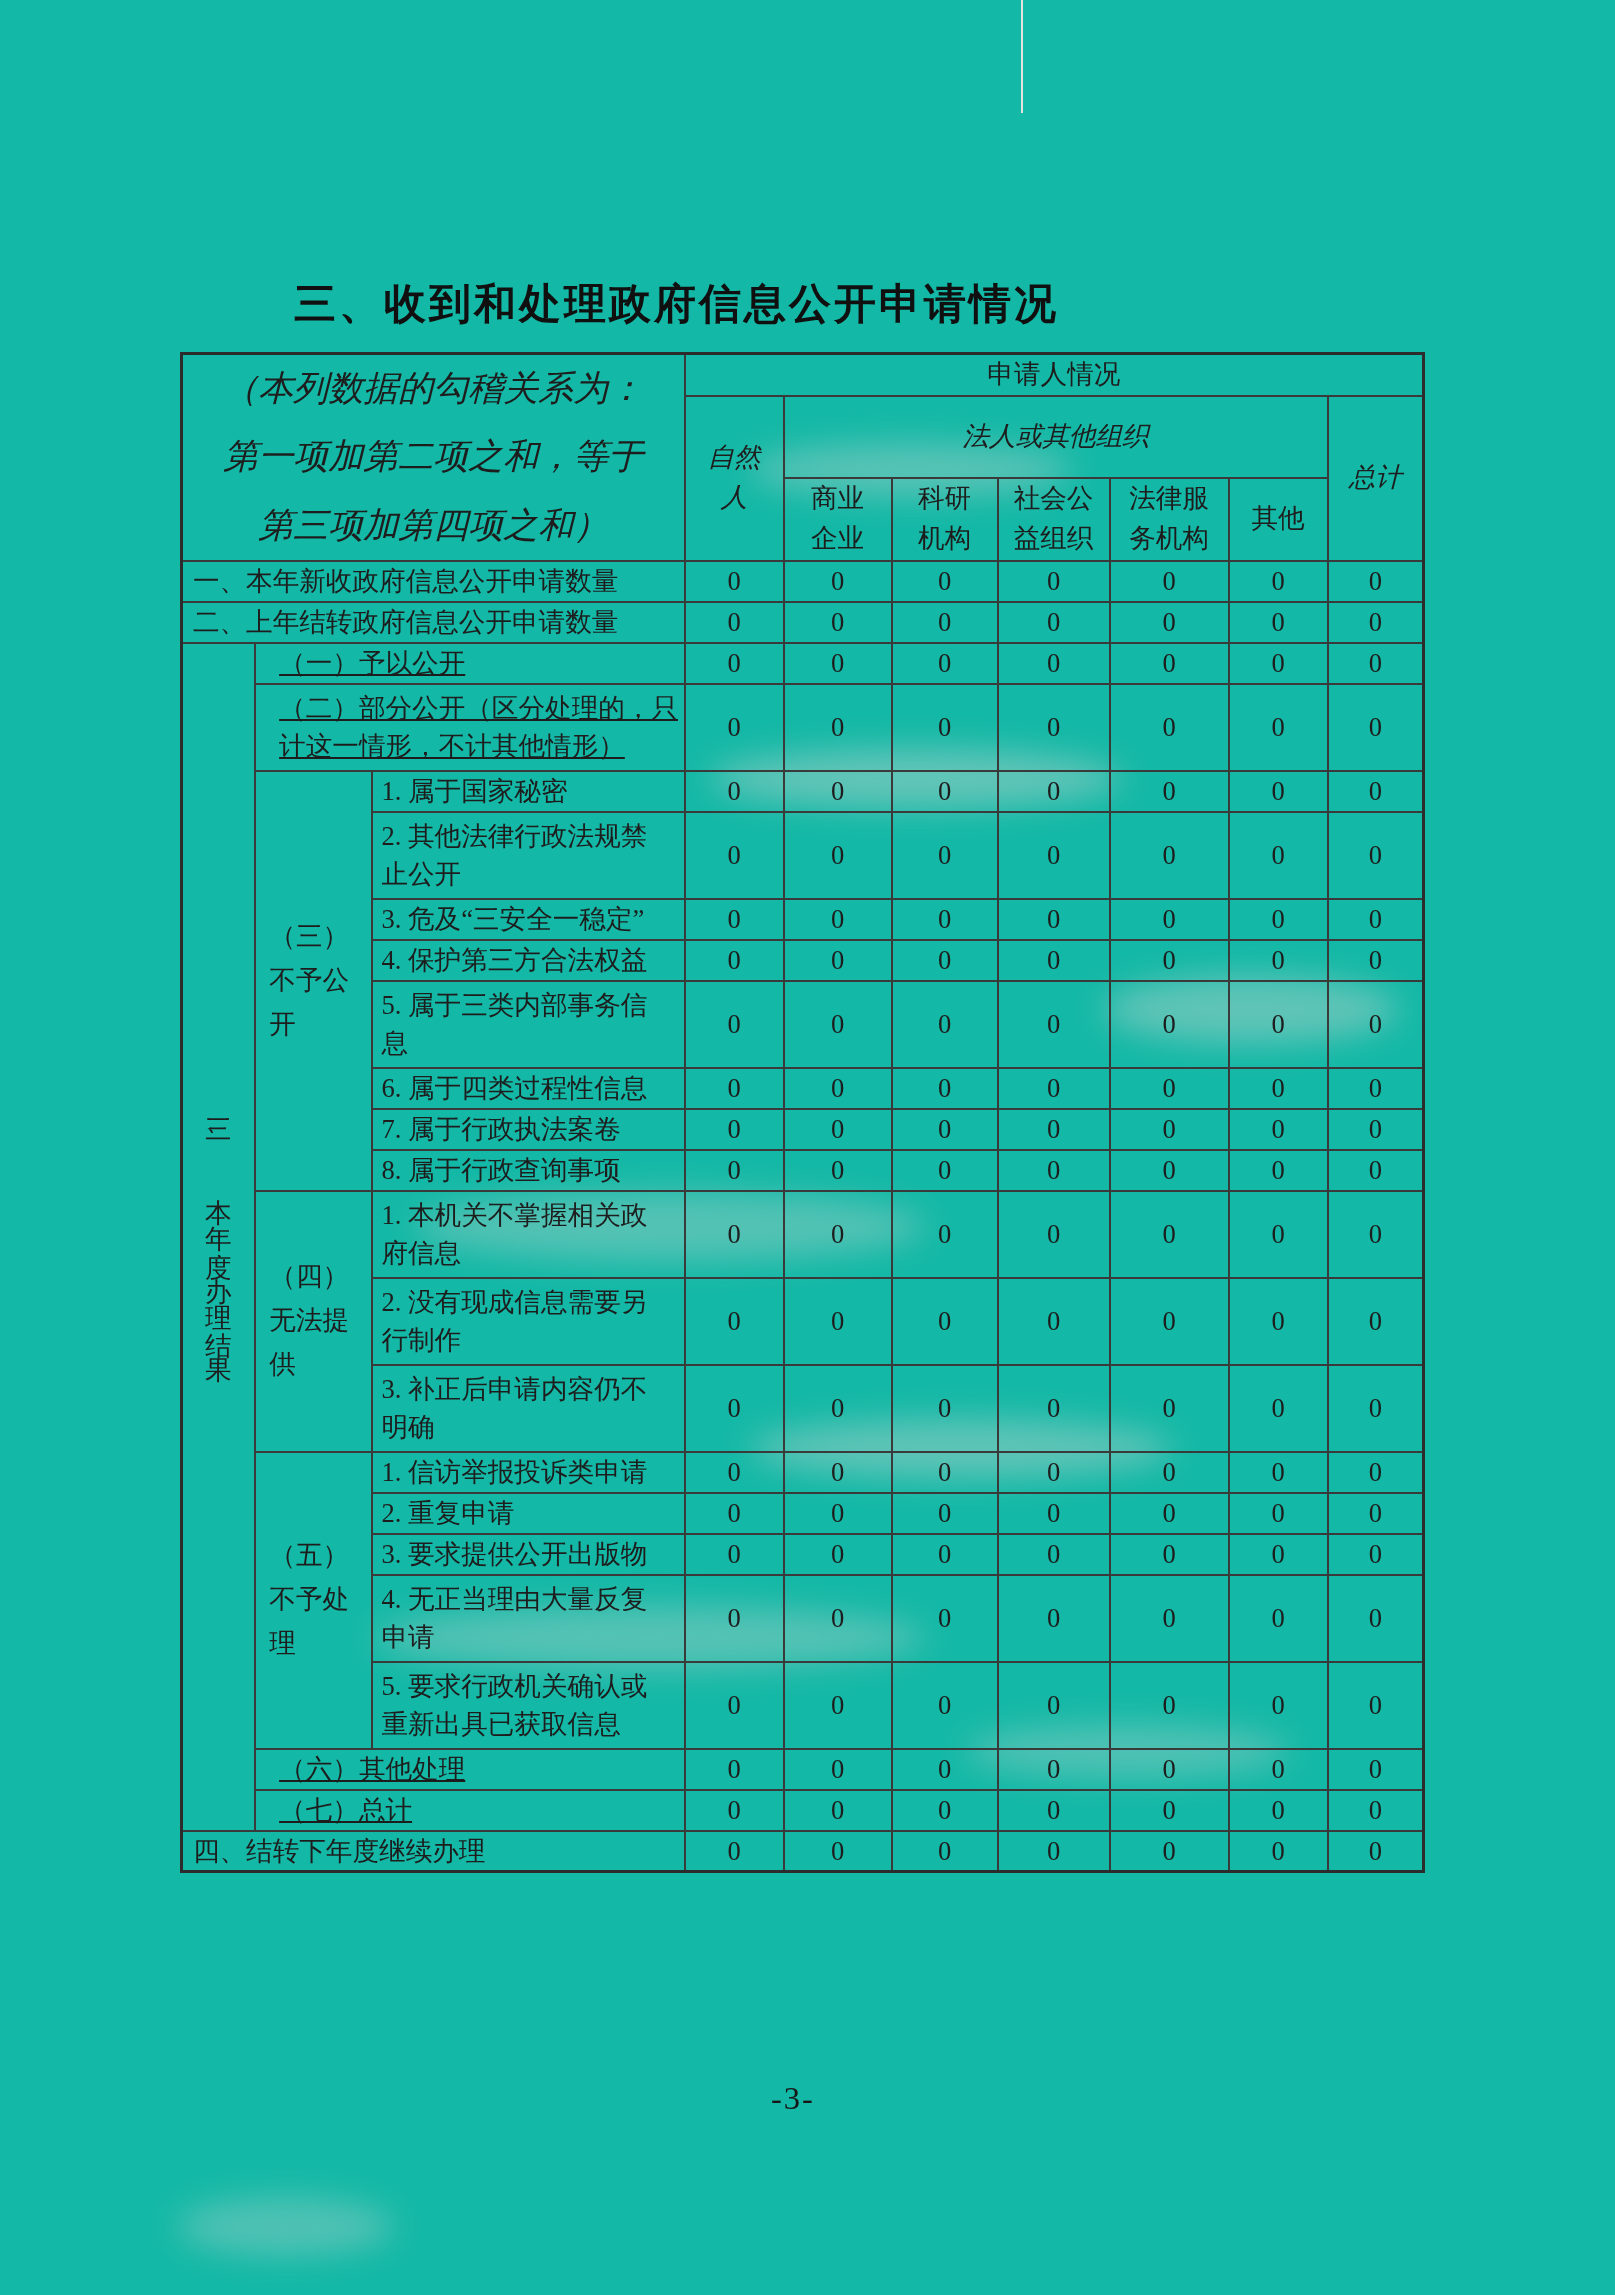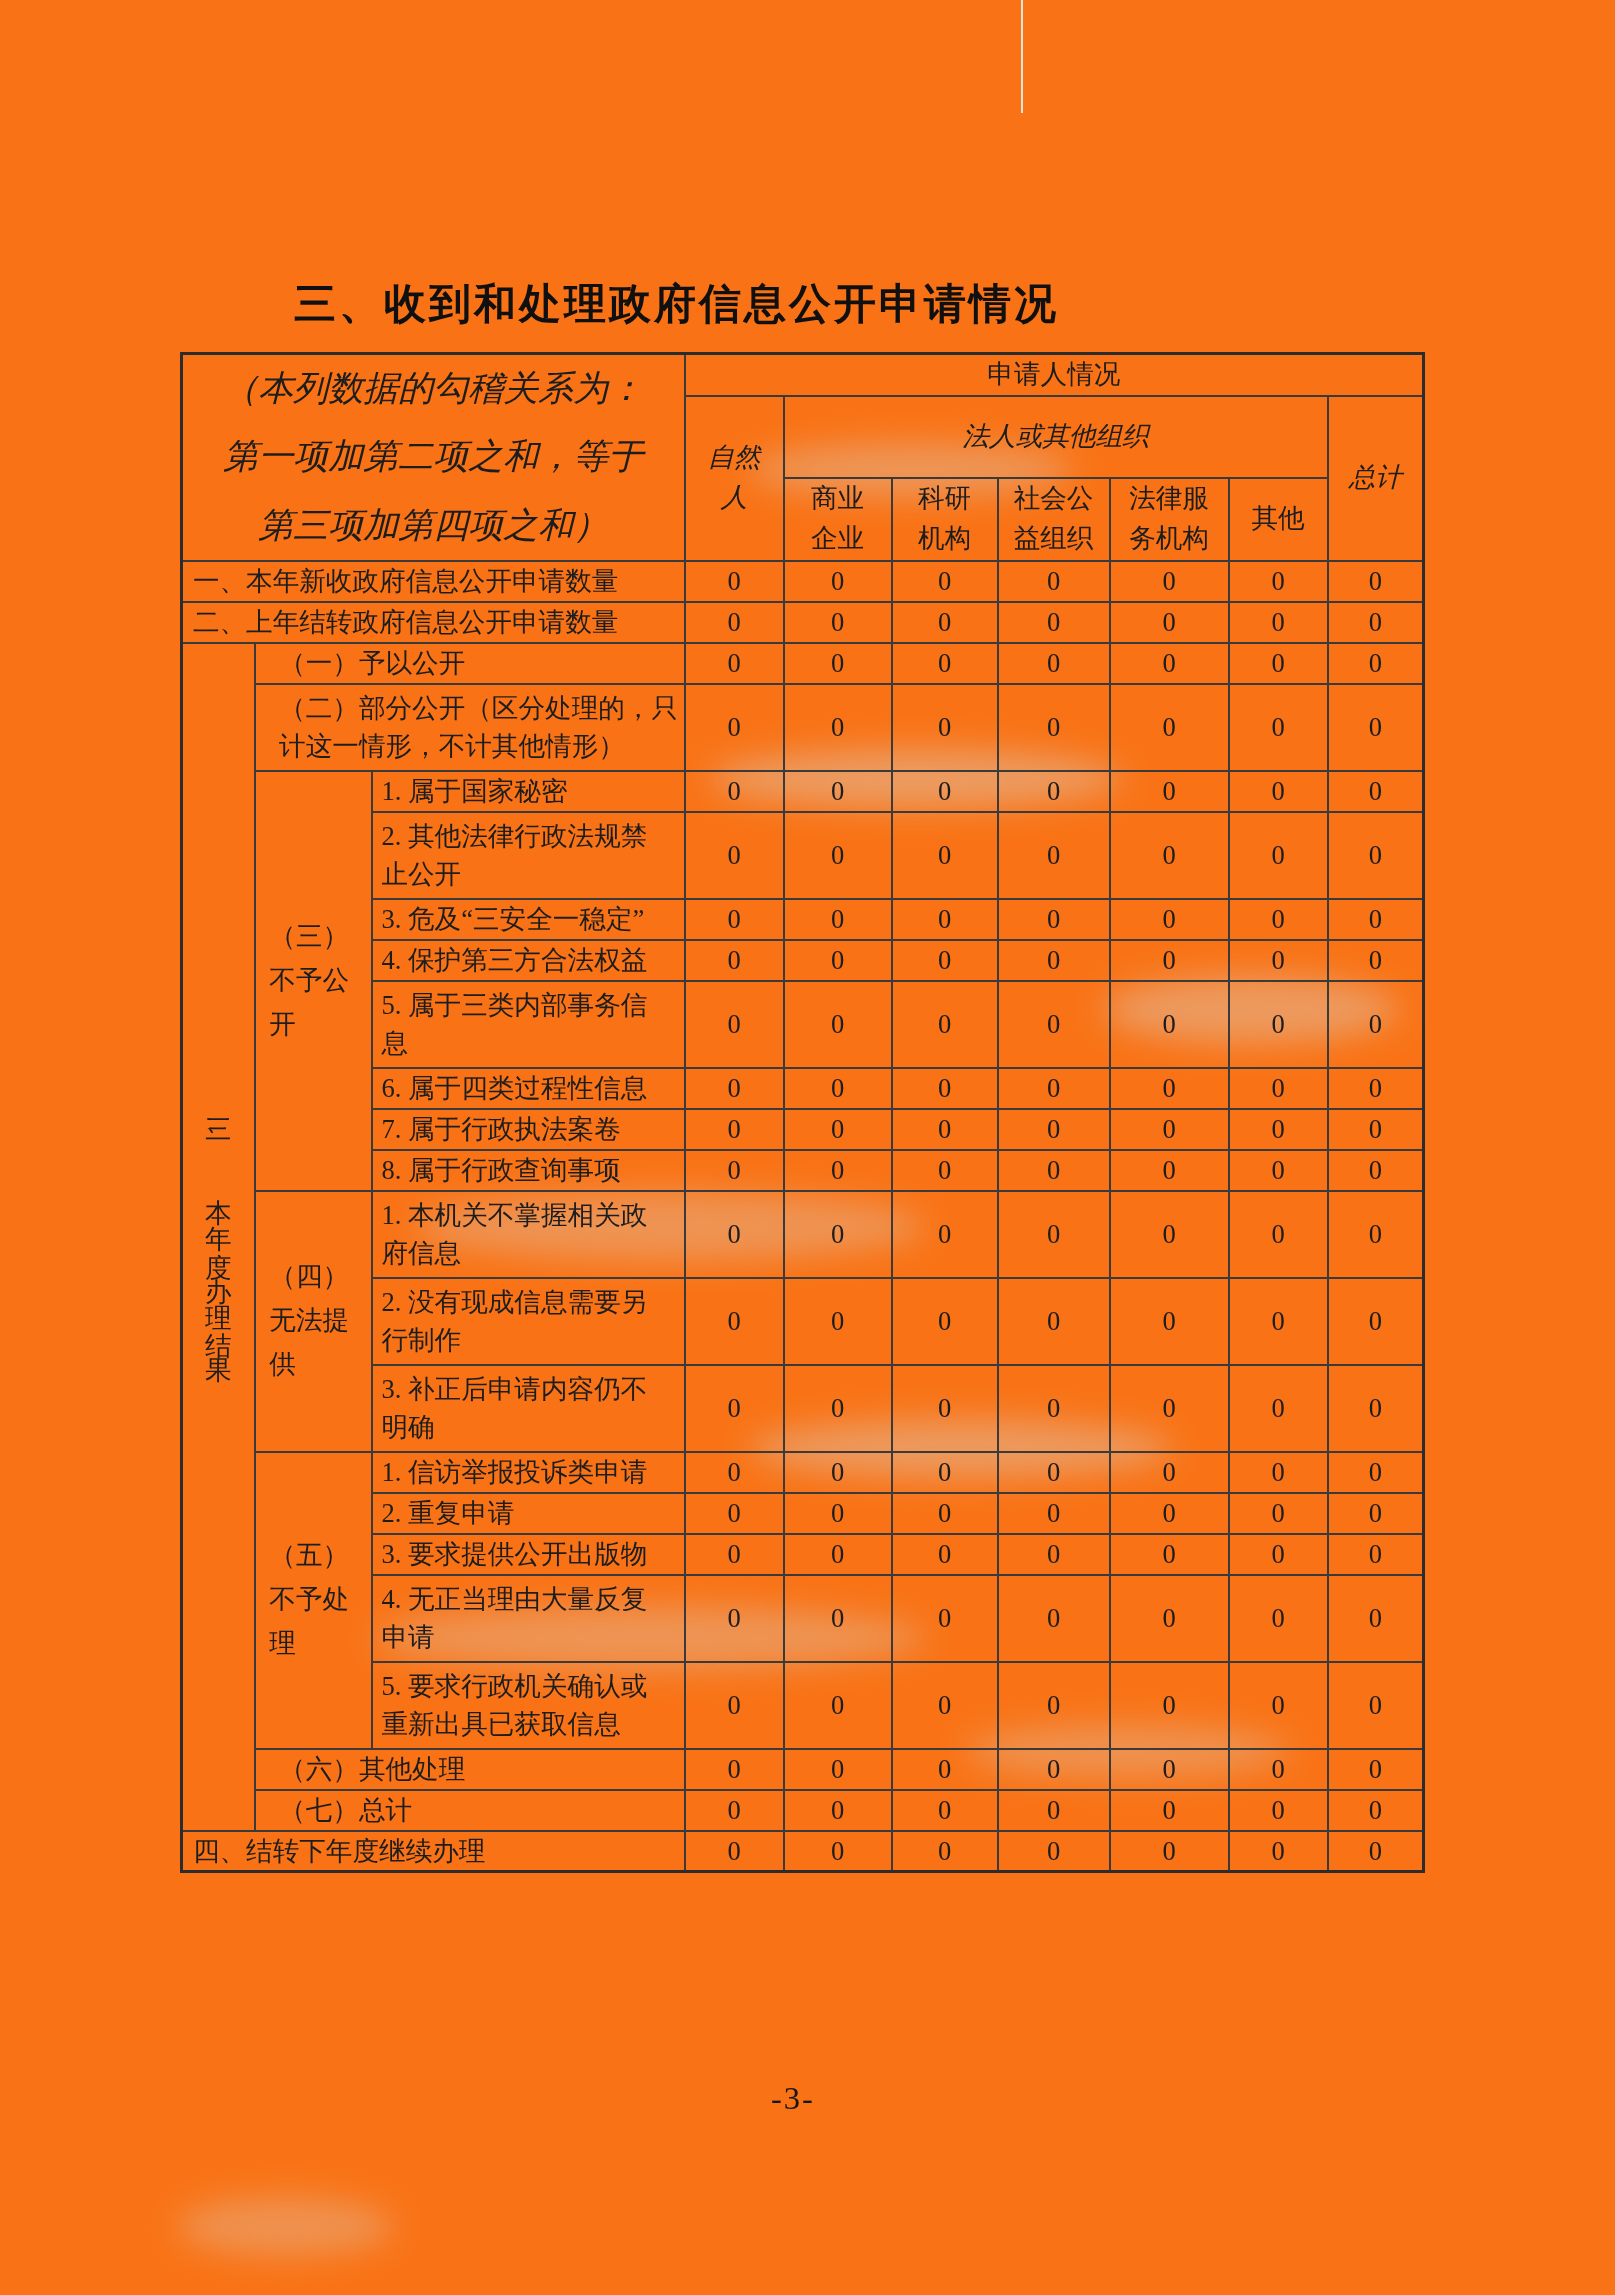--- a/index.html
+++ b/index.html
@@ -1,18 +1,18 @@
 <!DOCTYPE html>
 <html><head>
 <meta charset="utf-8">
 <style>
   html,body{margin:0;padding:0;background:#e9e9e7;}
   .page{
     position:relative;width:1616px;height:2295px;margin:0 auto;
-    background:#f97316;overflow:hidden;
+    background:#14b8a6;overflow:hidden;
     font-family:"Liberation Serif","DejaVu Serif",serif;color:#1b1b1b;
   }
   
   .blob{position:absolute;background:#d9d9d4;border-radius:50%;filter:blur(15.8px);}
   .fold{position:absolute;background:#e2e2df;}
 
   .title{
     position:absolute;font-family:"Liberation Sans","DejaVu Sans",sans-serif;
     font-weight:bold;color:#101010;white-space:nowrap;margin:0;
   }
@@ -36,21 +36,21 @@
   tr.last{height:32px;}
 
   td.th{text-align:center;padding:0 13.8px;line-height:1.5;}
   td.note{
     font-style:italic;text-align:center;padding:0 23.6px;
     font-size:35px;line-height:1.95;
   }
   td.v{text-align:center;}
   td.lbl{text-align:left;}
   td.full{padding:0 5.9px 0 9.9px;}
-  td.l2{padding:0 3.9px 0 23.6px;}
+  td.l2{padding:0 3.9px 0 23.6px;text-decoration:underline;}
   td.item{padding:0 19.7px 0 8.9px;}
   td.grp{padding:0 5.9px 0 13.8px;line-height:1.65;}
   td.vertcell{text-align:center;}
   .vtext{
     display:inline-block;writing-mode:vertical-lr;letter-spacing:1em;
     line-height:normal;white-space:nowrap;
   }
   .pageno{position:absolute;left:771px;top:2080px;font-size:32.5px;letter-spacing:2px;color:#161616;}
 </style>
 </head>

